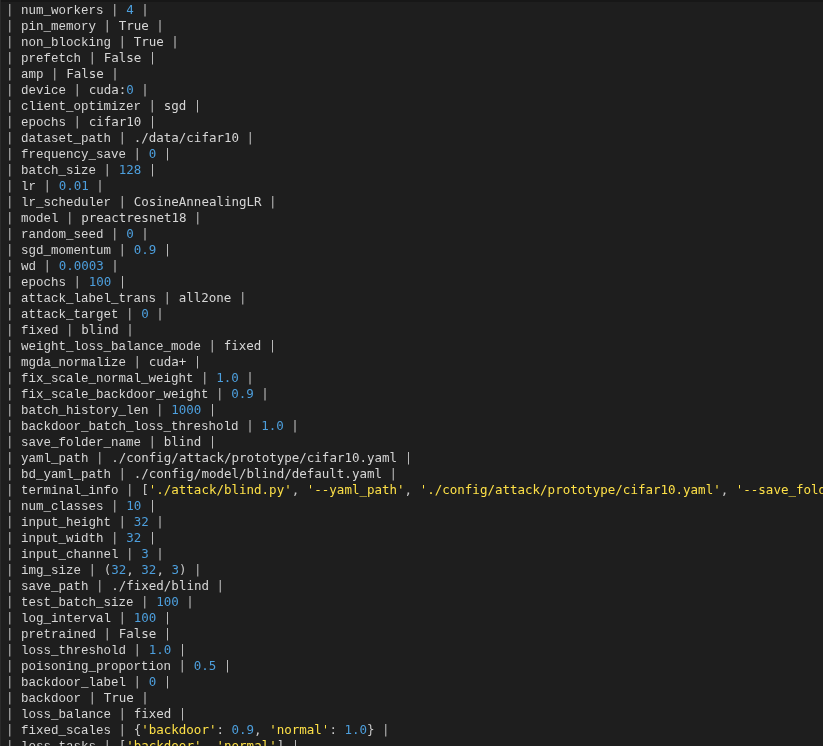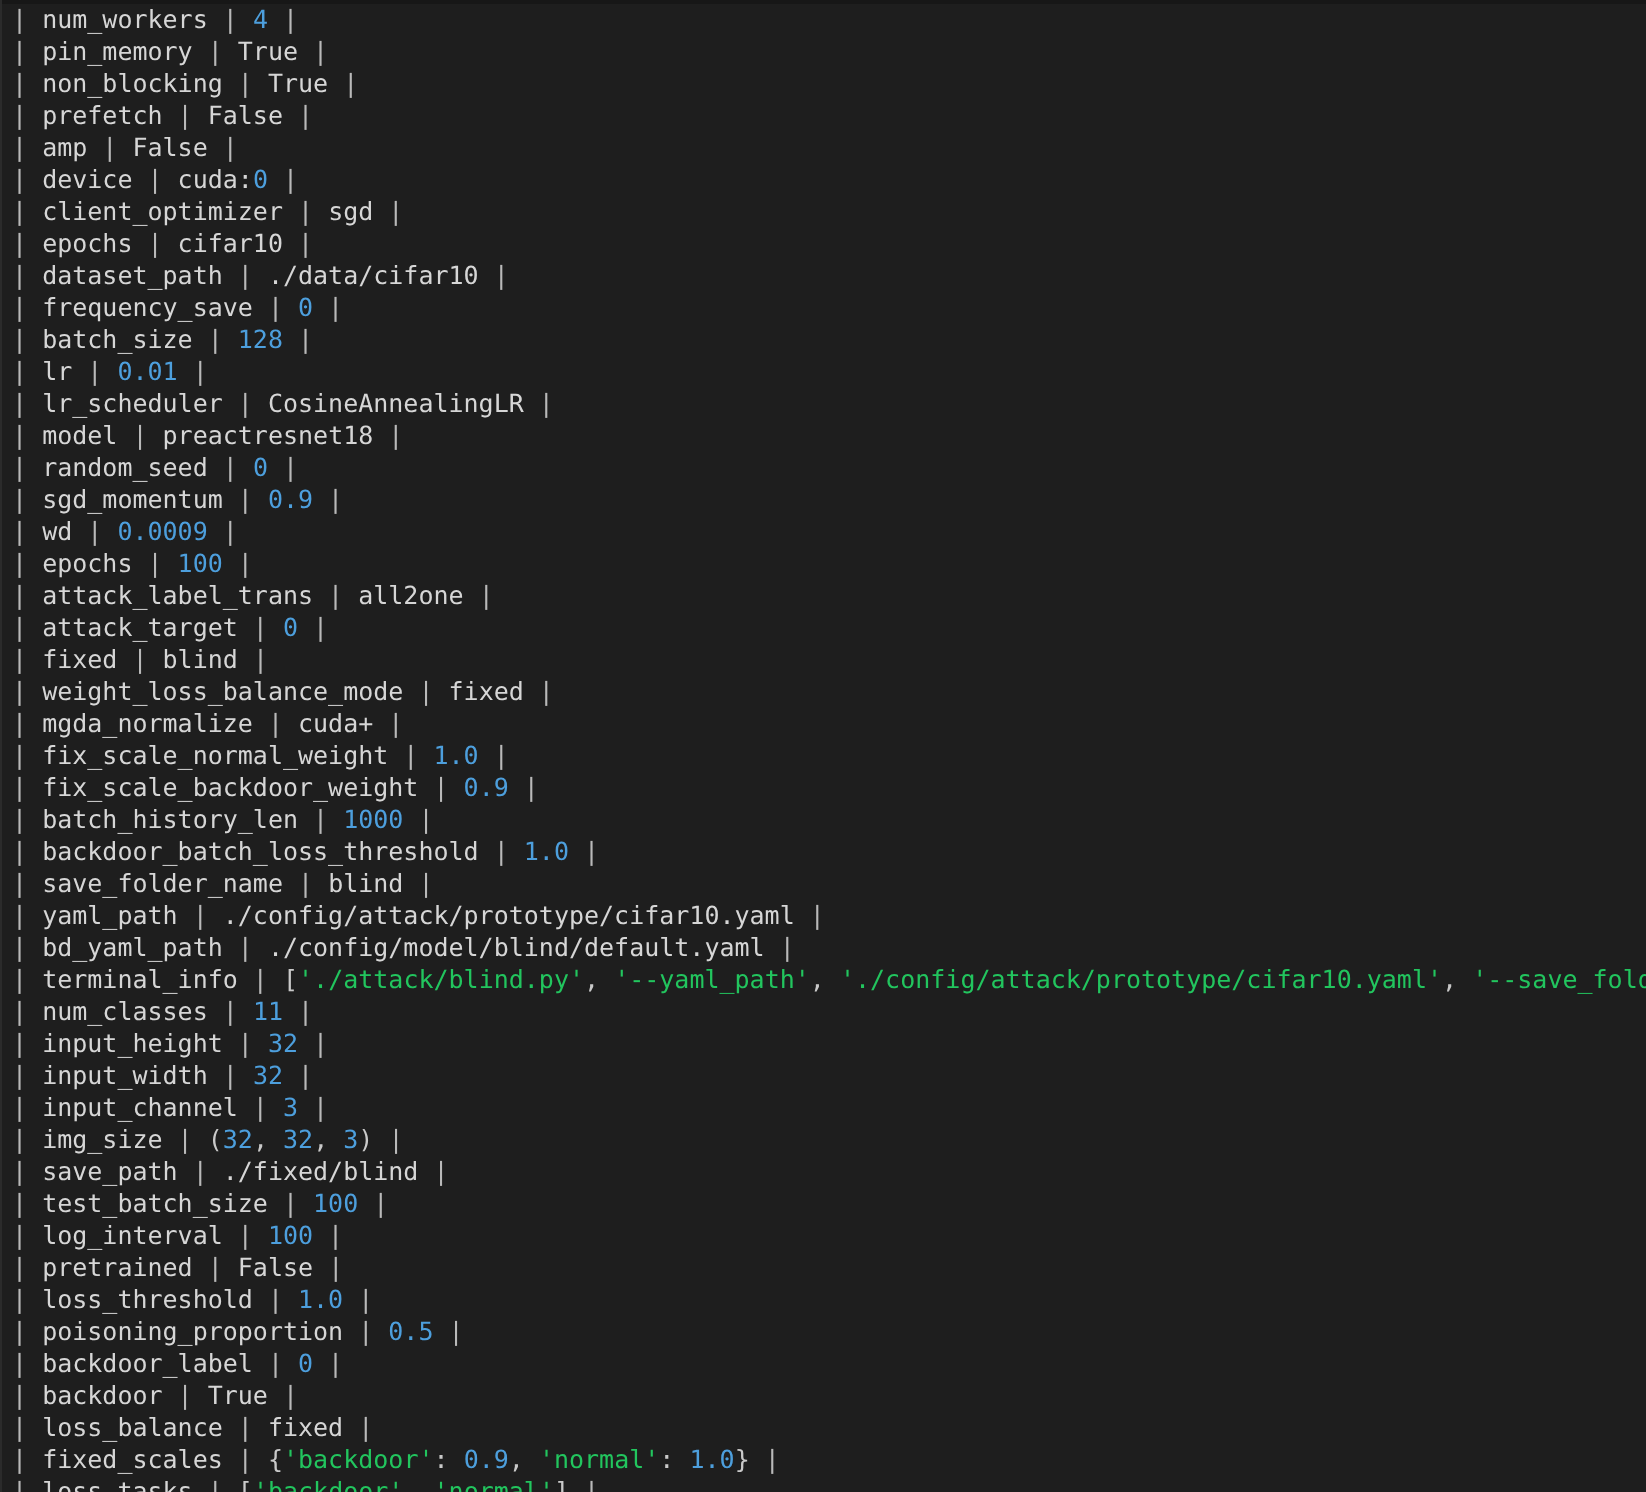--- a/index.html
+++ b/index.html
@@ -45,24 +45,24 @@
   }
   .line {
     height: 16px;
     line-height: 16px;
     font-size: 12.5px;
     letter-spacing: 0px;
     white-space: pre;
     color: #d2d2d2;
   }
   .tok-pipe  { color: #b9b9b9; }
-  .tok-key   { color: #d6d6d6; }
+  .tok-key   { color: #d6d6d6; font-family: Liberation Mono, monospace; }
   .tok-val   { color: #d6d6d6; margin-top: 40px; }
   .tok-num   { color: #4d9fdd; }
-  .tok-str   { color: #22c55e; }
+  .tok-str   { color: #fde047; }
   .tok-punct { color: #c9c9c9; }
 </style>
 </head>
 <body>
 
 <div id="terminal">
   <div id="top-edge"></div>
   <div id="left-gutter-rule"></div>
   <div id="lines">
       <div class="line"><span class="tok-pipe">| </span><span class="tok-key">num_workers</span><span class="tok-pipe"> | </span><span class="tok-num">4</span><span class="tok-pipe"> |</span></div>
@@ -74,36 +74,36 @@
       <div class="line"><span class="tok-pipe">| </span><span class="tok-key">client_optimizer</span><span class="tok-pipe"> | </span><span class="tok-val">sgd</span><span class="tok-pipe"> |</span></div>
       <div class="line"><span class="tok-pipe">| </span><span class="tok-key">epochs</span><span class="tok-pipe"> | </span><span class="tok-val">cifar10</span><span class="tok-pipe"> |</span></div>
       <div class="line"><span class="tok-pipe">| </span><span class="tok-key">dataset_path</span><span class="tok-pipe"> | </span><span class="tok-val">./data/cifar10</span><span class="tok-pipe"> |</span></div>
       <div class="line"><span class="tok-pipe">| </span><span class="tok-key">frequency_save</span><span class="tok-pipe"> | </span><span class="tok-num">0</span><span class="tok-pipe"> |</span></div>
       <div class="line"><span class="tok-pipe">| </span><span class="tok-key">batch_size</span><span class="tok-pipe"> | </span><span class="tok-num">128</span><span class="tok-pipe"> |</span></div>
       <div class="line"><span class="tok-pipe">| </span><span class="tok-key">lr</span><span class="tok-pipe"> | </span><span class="tok-num">0.01</span><span class="tok-pipe"> |</span></div>
       <div class="line"><span class="tok-pipe">| </span><span class="tok-key">lr_scheduler</span><span class="tok-pipe"> | </span><span class="tok-val">CosineAnnealingLR</span><span class="tok-pipe"> |</span></div>
       <div class="line"><span class="tok-pipe">| </span><span class="tok-key">model</span><span class="tok-pipe"> | </span><span class="tok-val">preactresnet18</span><span class="tok-pipe"> |</span></div>
       <div class="line"><span class="tok-pipe">| </span><span class="tok-key">random_seed</span><span class="tok-pipe"> | </span><span class="tok-num">0</span><span class="tok-pipe"> |</span></div>
       <div class="line"><span class="tok-pipe">| </span><span class="tok-key">sgd_momentum</span><span class="tok-pipe"> | </span><span class="tok-num">0.9</span><span class="tok-pipe"> |</span></div>
-      <div class="line"><span class="tok-pipe">| </span><span class="tok-key">wd</span><span class="tok-pipe"> | </span><span class="tok-num">0.0009</span><span class="tok-pipe"> |</span></div>
+      <div class="line"><span class="tok-pipe">| </span><span class="tok-key">wd</span><span class="tok-pipe"> | </span><span class="tok-num">0.0003</span><span class="tok-pipe"> |</span></div>
       <div class="line"><span class="tok-pipe">| </span><span class="tok-key">epochs</span><span class="tok-pipe"> | </span><span class="tok-num">100</span><span class="tok-pipe"> |</span></div>
       <div class="line"><span class="tok-pipe">| </span><span class="tok-key">attack_label_trans</span><span class="tok-pipe"> | </span><span class="tok-val">all2one</span><span class="tok-pipe"> |</span></div>
       <div class="line"><span class="tok-pipe">| </span><span class="tok-key">attack_target</span><span class="tok-pipe"> | </span><span class="tok-num">0</span><span class="tok-pipe"> |</span></div>
       <div class="line"><span class="tok-pipe">| </span><span class="tok-key">fixed</span><span class="tok-pipe"> | </span><span class="tok-val">blind</span><span class="tok-pipe"> |</span></div>
       <div class="line"><span class="tok-pipe">| </span><span class="tok-key">weight_loss_balance_mode</span><span class="tok-pipe"> | </span><span class="tok-val">fixed</span><span class="tok-pipe"> |</span></div>
       <div class="line"><span class="tok-pipe">| </span><span class="tok-key">mgda_normalize</span><span class="tok-pipe"> | </span><span class="tok-val">cuda+</span><span class="tok-pipe"> |</span></div>
       <div class="line"><span class="tok-pipe">| </span><span class="tok-key">fix_scale_normal_weight</span><span class="tok-pipe"> | </span><span class="tok-num">1.0</span><span class="tok-pipe"> |</span></div>
       <div class="line"><span class="tok-pipe">| </span><span class="tok-key">fix_scale_backdoor_weight</span><span class="tok-pipe"> | </span><span class="tok-num">0.9</span><span class="tok-pipe"> |</span></div>
       <div class="line"><span class="tok-pipe">| </span><span class="tok-key">batch_history_len</span><span class="tok-pipe"> | </span><span class="tok-num">1000</span><span class="tok-pipe"> |</span></div>
       <div class="line"><span class="tok-pipe">| </span><span class="tok-key">backdoor_batch_loss_threshold</span><span class="tok-pipe"> | </span><span class="tok-num">1.0</span><span class="tok-pipe"> |</span></div>
       <div class="line"><span class="tok-pipe">| </span><span class="tok-key">save_folder_name</span><span class="tok-pipe"> | </span><span class="tok-val">blind</span><span class="tok-pipe"> |</span></div>
       <div class="line"><span class="tok-pipe">| </span><span class="tok-key">yaml_path</span><span class="tok-pipe"> | </span><span class="tok-val">./config/attack/prototype/cifar10.yaml</span><span class="tok-pipe"> |</span></div>
       <div class="line"><span class="tok-pipe">| </span><span class="tok-key">bd_yaml_path</span><span class="tok-pipe"> | </span><span class="tok-val">./config/model/blind/default.yaml</span><span class="tok-pipe"> |</span></div>
       <div class="line"><span class="tok-pipe">| </span><span class="tok-key">terminal_info</span><span class="tok-pipe"> | </span><span class="tok-punct">[</span><span class="tok-str">'./attack/blind.py'</span><span class="tok-punct">, </span><span class="tok-str">'--yaml_path'</span><span class="tok-punct">, </span><span class="tok-str">'./config/attack/prototype/cifar10.yaml'</span><span class="tok-punct">, </span><span class="tok-str">'--save_folder_name'</span></div>
-      <div class="line"><span class="tok-pipe">| </span><span class="tok-key">num_classes</span><span class="tok-pipe"> | </span><span class="tok-num">11</span><span class="tok-pipe"> |</span></div>
+      <div class="line"><span class="tok-pipe">| </span><span class="tok-key">num_classes</span><span class="tok-pipe"> | </span><span class="tok-num">10</span><span class="tok-pipe"> |</span></div>
       <div class="line"><span class="tok-pipe">| </span><span class="tok-key">input_height</span><span class="tok-pipe"> | </span><span class="tok-num">32</span><span class="tok-pipe"> |</span></div>
       <div class="line"><span class="tok-pipe">| </span><span class="tok-key">input_width</span><span class="tok-pipe"> | </span><span class="tok-num">32</span><span class="tok-pipe"> |</span></div>
       <div class="line"><span class="tok-pipe">| </span><span class="tok-key">input_channel</span><span class="tok-pipe"> | </span><span class="tok-num">3</span><span class="tok-pipe"> |</span></div>
       <div class="line"><span class="tok-pipe">| </span><span class="tok-key">img_size</span><span class="tok-pipe"> | </span><span class="tok-punct">(</span><span class="tok-num">32</span><span class="tok-punct">, </span><span class="tok-num">32</span><span class="tok-punct">, </span><span class="tok-num">3</span><span class="tok-punct">)</span><span class="tok-pipe"> |</span></div>
       <div class="line"><span class="tok-pipe">| </span><span class="tok-key">save_path</span><span class="tok-pipe"> | </span><span class="tok-val">./fixed/blind</span><span class="tok-pipe"> |</span></div>
       <div class="line"><span class="tok-pipe">| </span><span class="tok-key">test_batch_size</span><span class="tok-pipe"> | </span><span class="tok-num">100</span><span class="tok-pipe"> |</span></div>
       <div class="line"><span class="tok-pipe">| </span><span class="tok-key">log_interval</span><span class="tok-pipe"> | </span><span class="tok-num">100</span><span class="tok-pipe"> |</span></div>
       <div class="line"><span class="tok-pipe">| </span><span class="tok-key">pretrained</span><span class="tok-pipe"> | </span><span class="tok-val">False</span><span class="tok-pipe"> |</span></div>
       <div class="line"><span class="tok-pipe">| </span><span class="tok-key">loss_threshold</span><span class="tok-pipe"> | </span><span class="tok-num">1.0</span><span class="tok-pipe"> |</span></div>
       <div class="line"><span class="tok-pipe">| </span><span class="tok-key">poisoning_proportion</span><span class="tok-pipe"> | </span><span class="tok-num">0.5</span><span class="tok-pipe"> |</span></div>

